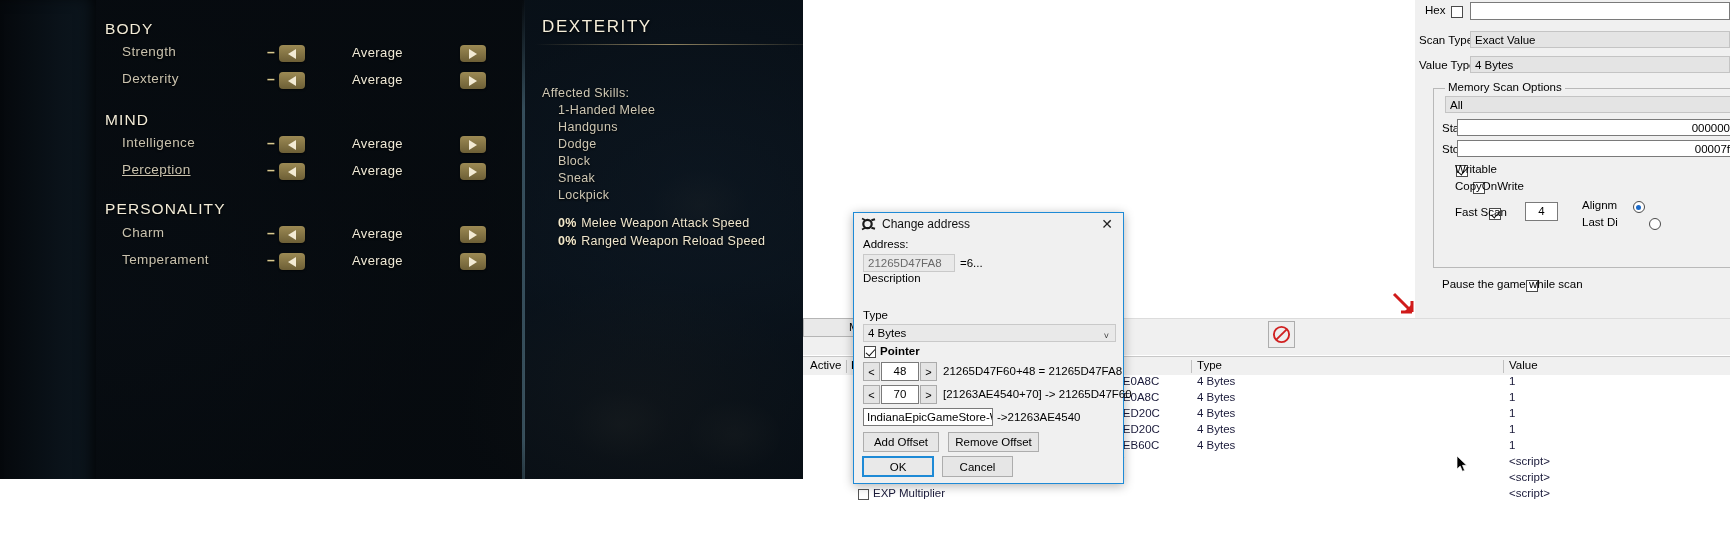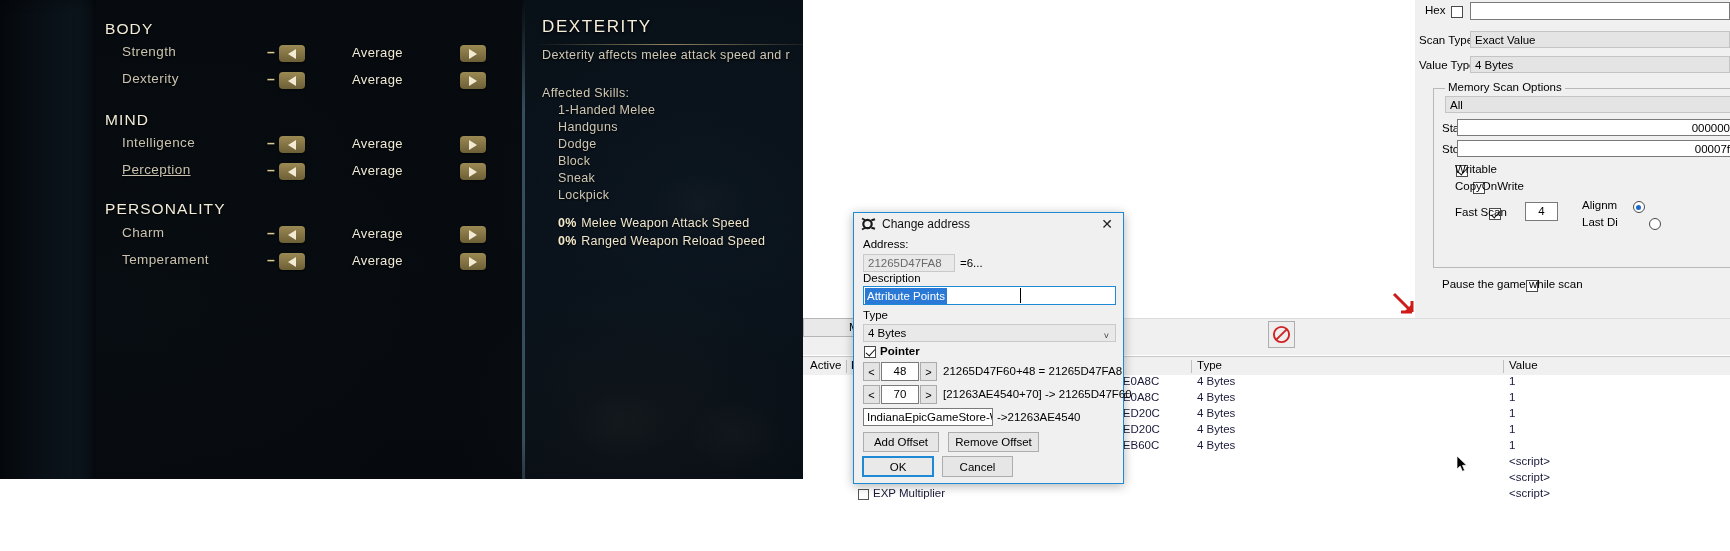--- a/index.html
+++ b/index.html
@@ -296,21 +296,20 @@
         </span>
     </div>
   </div>
 
   <div id="panel-divider" class="abs"></div>
 
   <div id="panel-right" class="abs">
     <div class="abs" id="dex-title" style="left:17px;top:17px;">DEXTERITY</div>
     <div class="abs" id="dex-underline" style="left:10px;top:44px;width:268px;"></div>
 
-    <div class="abs dex-body" style="left:17px;top:48px;width:275px;white-space:nowrap;">Dexterity affects melee attack speed and r</div>
 
     <div class="abs dex-body" style="left:17px;top:86px;">Affected Skills:</div>
 
     <div class="abs dex-skill" style="left:33px;top:103px;">1-Handed Melee</div>
     <div class="abs dex-skill" style="left:33px;top:120px;">Handguns</div>
     <div class="abs dex-skill" style="left:33px;top:137px;">Dodge</div>
     <div class="abs dex-skill" style="left:33px;top:154px;">Block</div>
     <div class="abs dex-skill" style="left:33px;top:171px;">Sneak</div>
     <div class="abs dex-skill" style="left:33px;top:188px;">Lockpick</div>
 
@@ -463,24 +462,20 @@
     </span>
     <span id="dlg-title-text">Change address</span>
     <span id="dlg-close">✕</span>
   </div>
 
   <span class="dlg-lbl" style="left:9px;top:25px;">Address:</span>
   <span class="dlg-ro" style="left:9px;top:41px;width:92px;">21265D47FA8</span>
   <span class="dlg-lbl" style="left:106px;top:44px;">=6...</span>
 
   <span class="dlg-lbl" style="left:9px;top:59px;">Description</span>
-  <div id="desc-input">
-    <span id="desc-sel">Attribute Points</span>
-    <span id="desc-caret"></span>
-  </div>
 
   <span class="dlg-lbl" style="left:9px;top:96px;">Type</span>
   <div class="dlg-sel" style="left:9px;top:111px;width:253px;">
     <span>4 Bytes</span>
     <span style="position:absolute;right:6px;top:3px;font-size:9px;color:#333;">˅</span>
   </div>
 
   <span class="cb checked" style="position:absolute;left:10px;top:133px;"></span>
   <span class="dlg-lbl" style="left:26px;top:132px;font-weight:bold;">Pointer</span>
 

